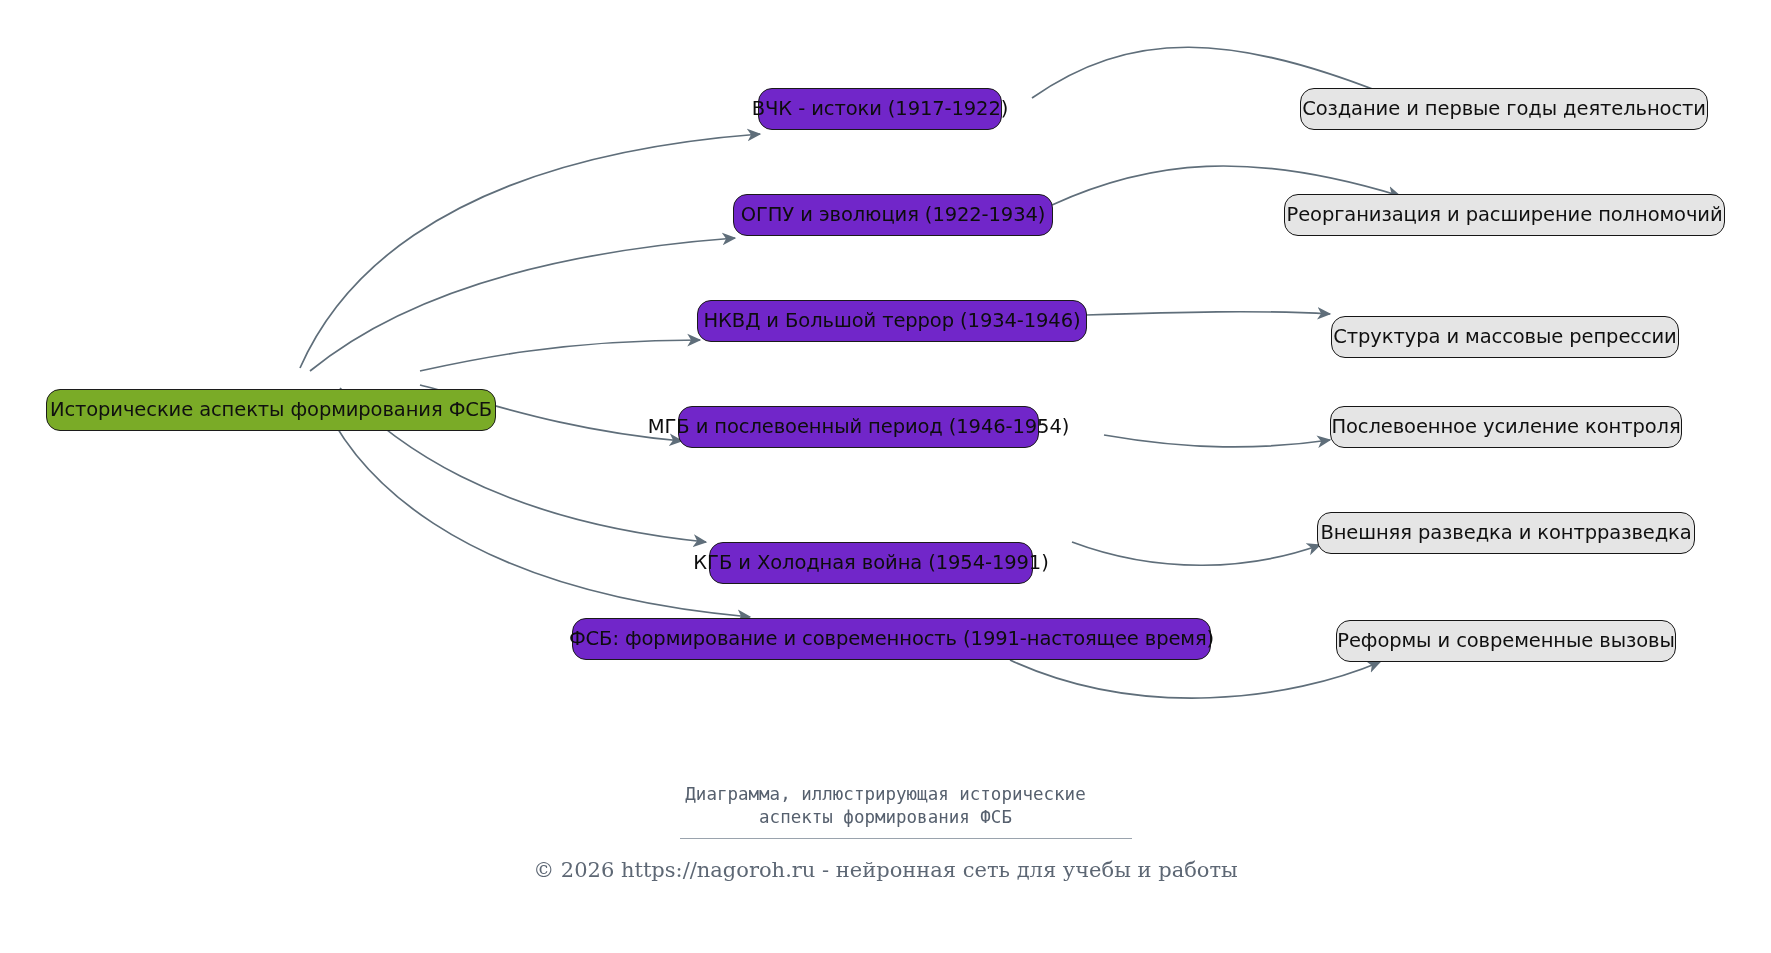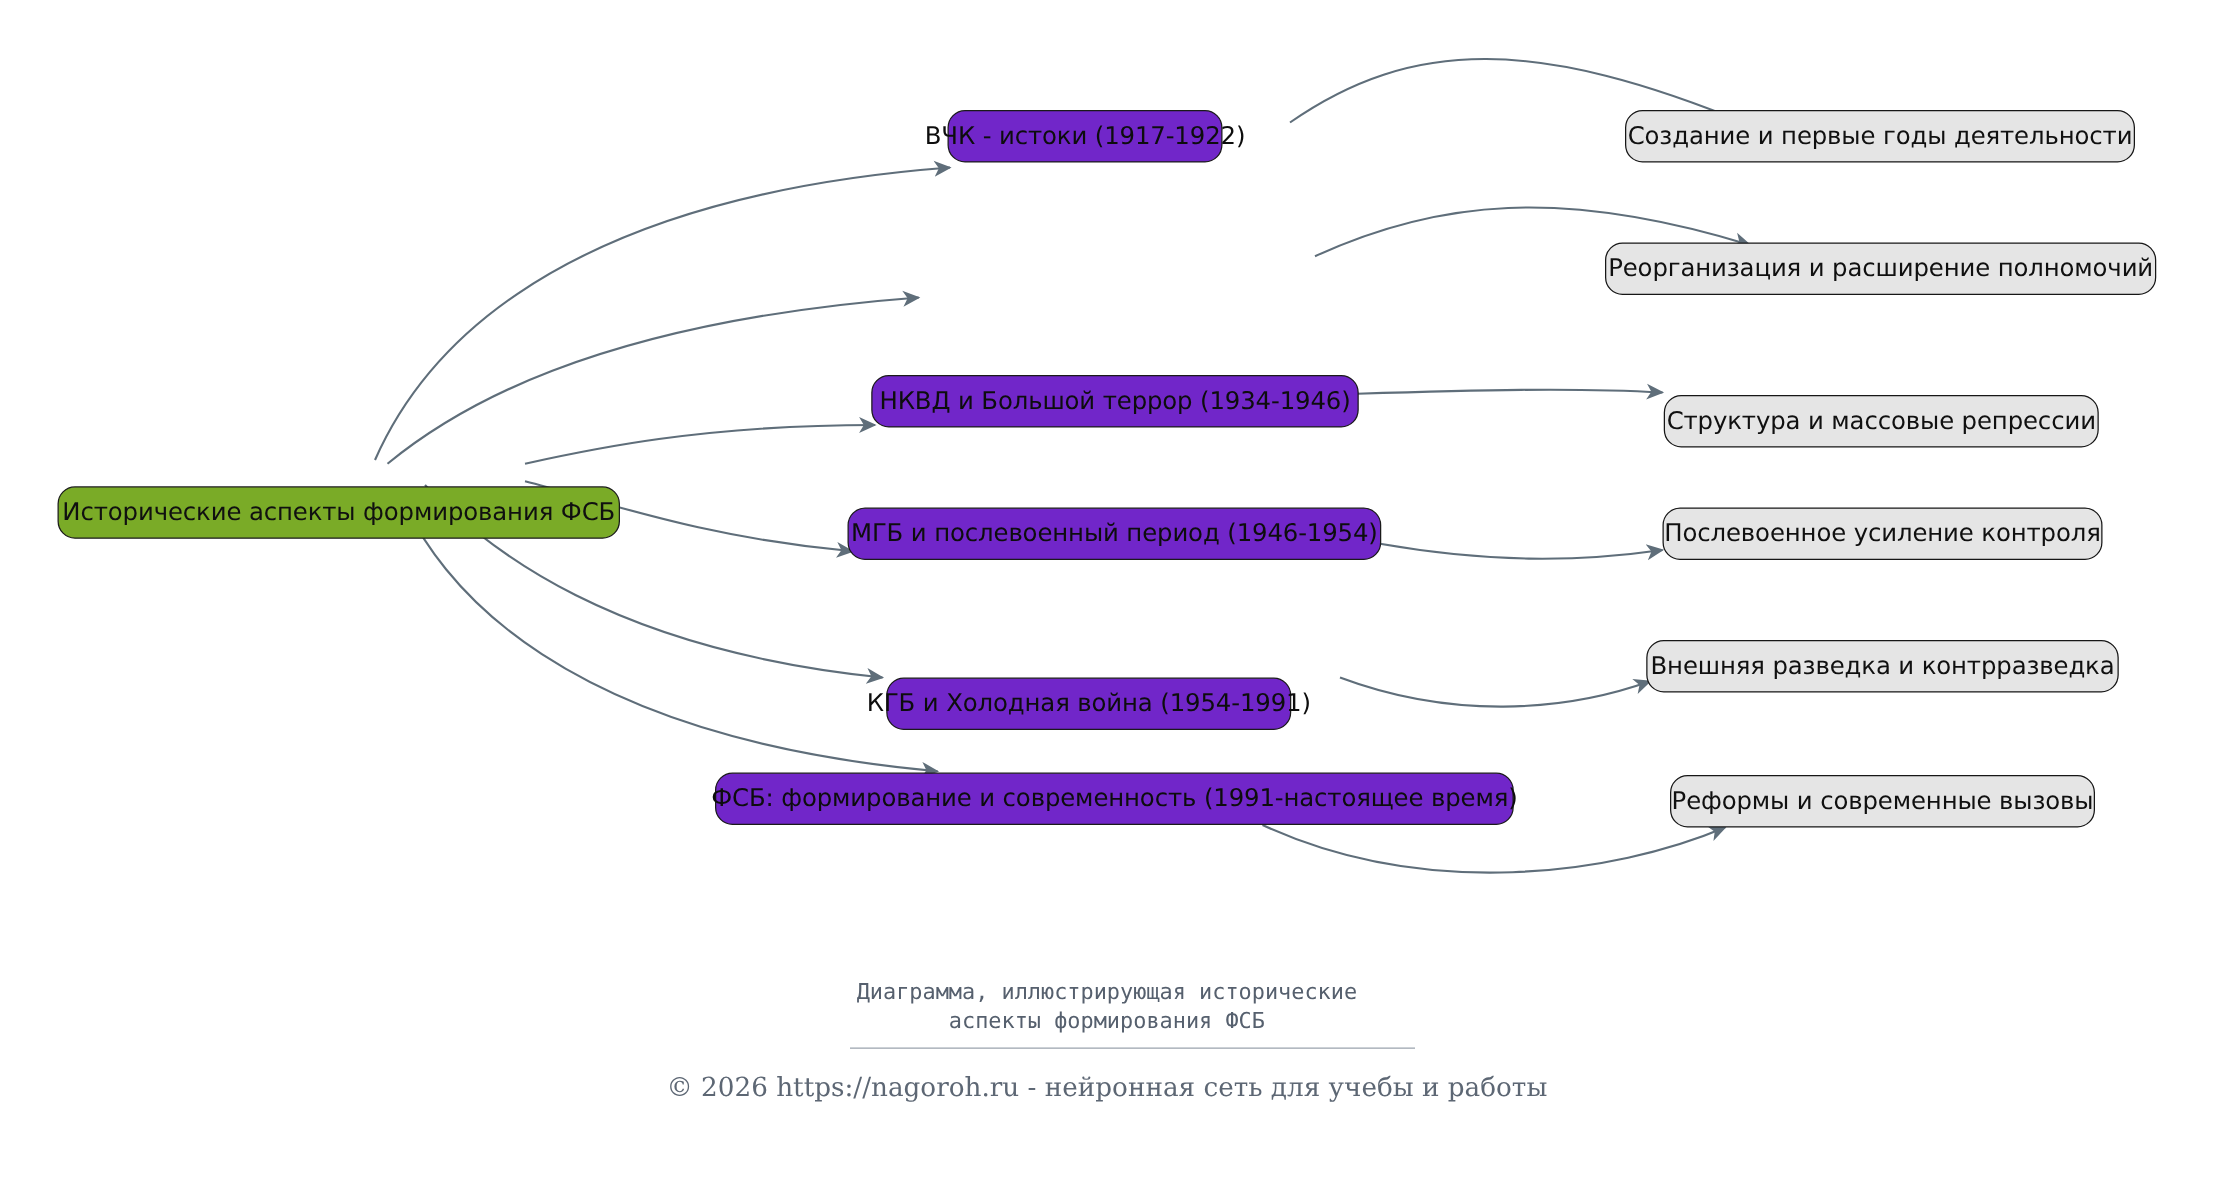--- a/index.html
+++ b/index.html
@@ -108,30 +108,33 @@
       <path d="M 1104 435 C 1190 450 1260 450 1330 440"></path>
       <path d="M 1072 542 C 1160 575 1250 570 1320 545"></path>
       <path d="M 1010 660 C 1140 720 1290 700 1380 662"></path>
     </g>
   </svg>
 
   <div class="node root" style="left:46px; top:353px; width:450px; height:42px;">
     <span>Исторические аспекты формирования ФСБ</span>
   </div>
 
-  <div class="node stage" style="left:758px; top:88px; width:220px; height:42px;">
+  <div class="node stage" style="left:758px; top:88px; width:244px; height:42px;">
     <span>ВЧК - истоки (1917-1922)</span>
   </div>
 
+  <div class="node stage" style="left:733px; top:194px; width:320px; height:42px;">
+    <span>ОГПУ и эволюция (1922-1934)</span>
+  </div>
 
   <div class="node stage" style="left:697px; top:300px; width:390px; height:42px;">
     <span>НКВД и Большой террор (1934-1946)</span>
   </div>
 
-  <div class="node stage" style="left:678px; top:406px; width:427px; height:42px;">
+  <div class="node stage" style="left:678px; top:406px; width:361px; height:42px;">
     <span>МГБ и послевоенный период (1946-1954)</span>
   </div>
 
   <div class="node stage" style="left:709px; top:542px; width:324px; height:42px;justify-content:center;">
     <span>КГБ и Холодная война (1954-1991)</span>
   </div>
 
   <div class="node stage" style="left:572px; top:618px; width:639px; height:42px;">
     <span>ФСБ: формирование и современность (1991-настоящее время)</span>
   </div>

